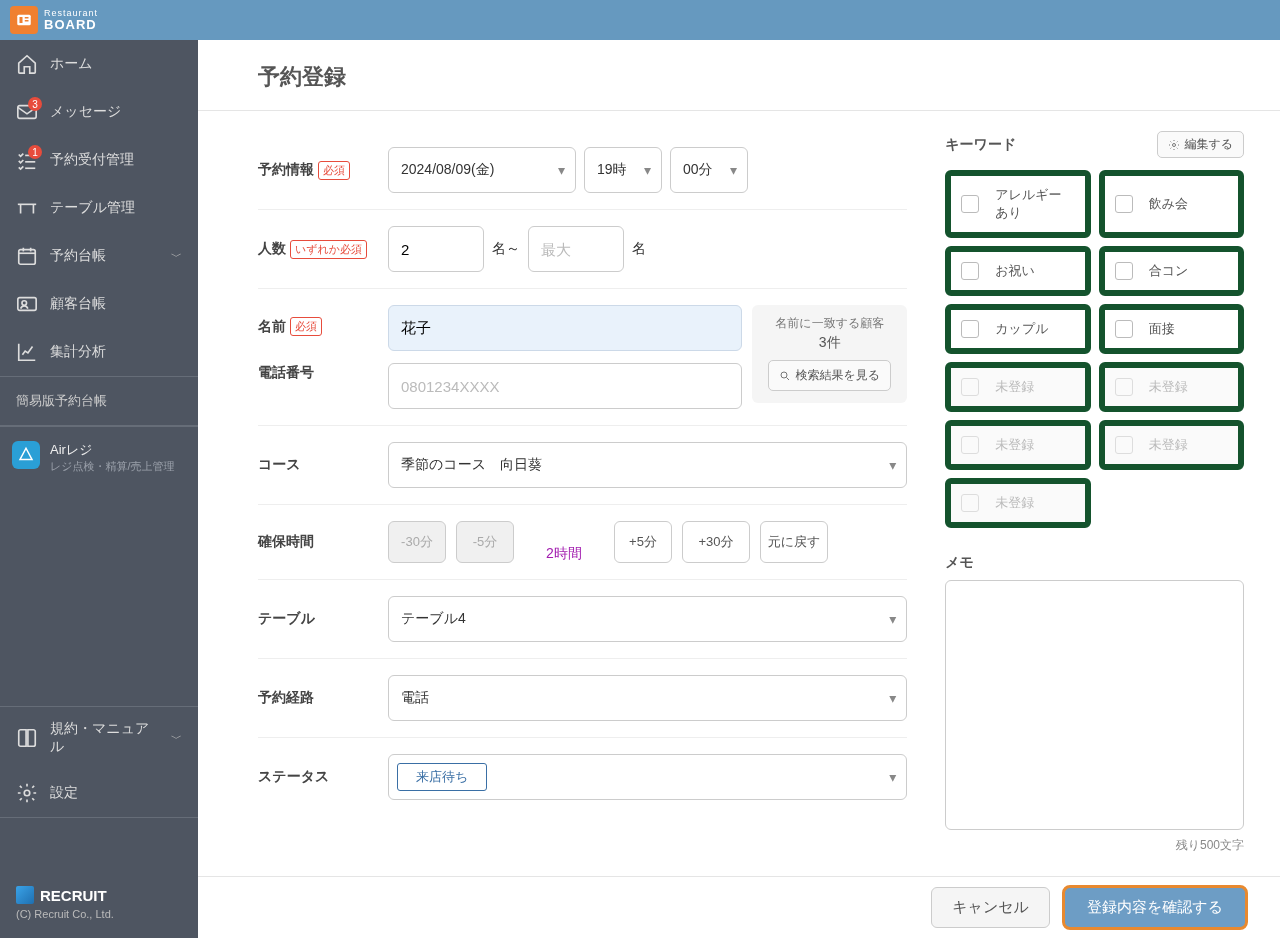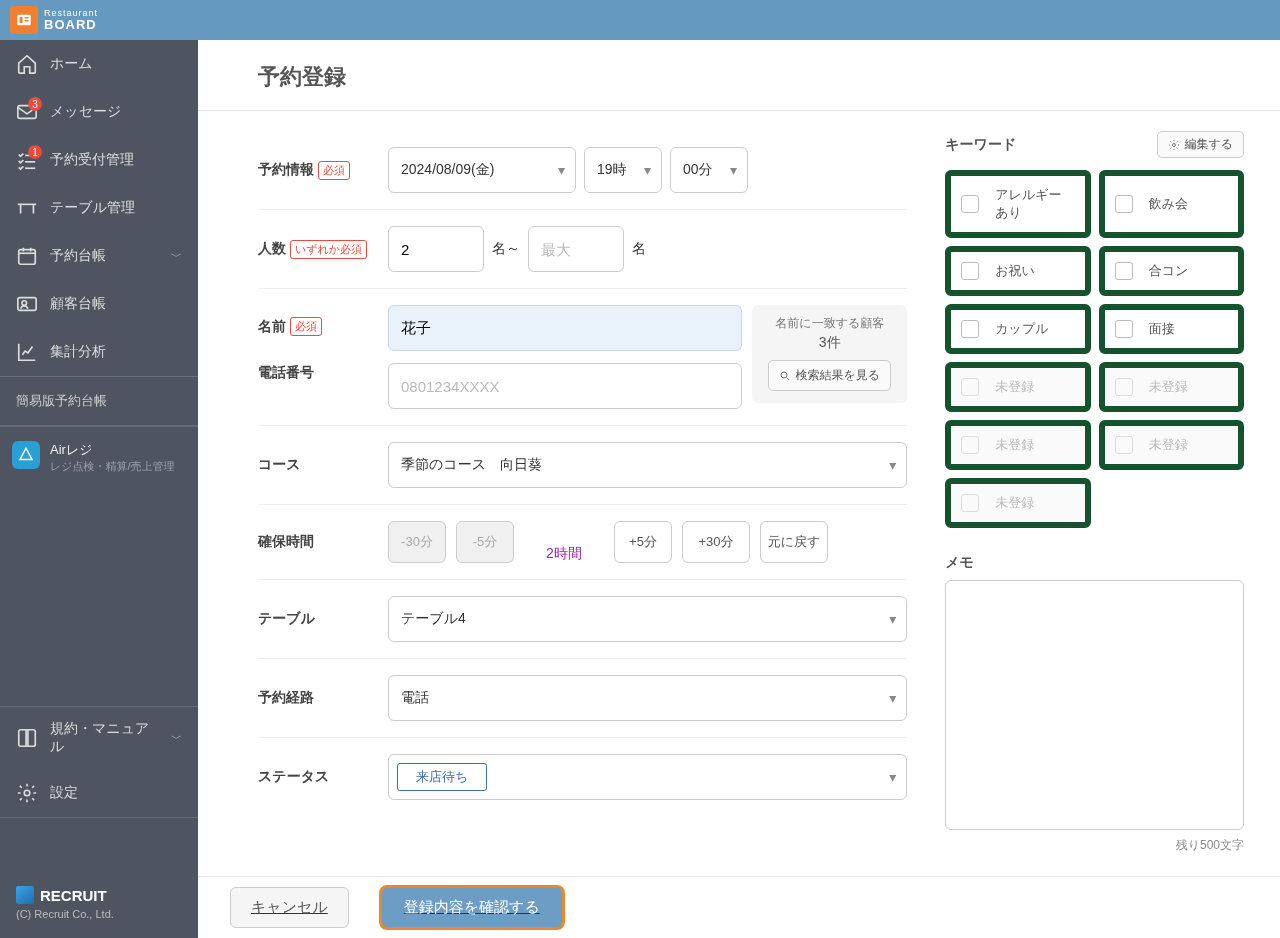--- a/index.html
+++ b/index.html
@@ -79,21 +79,21 @@
   .kw-chip { border:6px solid #14532d; border-radius:6px; padding:10px 10px; display:flex; align-items:center; gap:16px; color:#555; font-size:13px; cursor:pointer; background:#fff; }
   .kw-chip .cb { width:18px; height:18px; border:1.5px solid #bbb; border-radius:3px; flex:none; }
   .kw-chip.empty { color:#bbb; background:#fafafa; cursor:default; }
   .kw-chip.empty .cb { border-color:#ddd; }
 
   .memo-label { font-weight:bold; color:#555; margin-top:26px; margin-bottom:8px; }
   .memo { width:100%; height:250px; border:1px solid #ccc; border-radius:6px; resize:none; padding:8px; font-family:inherit; }
   .memo-hint { text-align:right; font-size:12px; color:#888; margin-top:4px; }
 
   
-  .footer { position:absolute; bottom:0; left:198px; width:1082px; height:62px; border-top:1px solid #e5e5e5; display:flex; align-items:center; padding:0 32px; gap:30px; background:#fff;text-decoration:underline; }
+  .footer { position:absolute; bottom:0; left:198px; width:1082px; height:62px; border-top:1px solid #e5e5e5; display:flex; justify-content:flex-end; align-items:center; padding:0 32px; gap:12px; background:#fff; }
   .btn-cancel { border:1px solid #ccc; background:#f5f5f5; border-radius:6px; padding:10px 20px; font-size:15px; color:#555; cursor:pointer; }
   .btn-confirm { background:#6d9dc5; color:#fff; border:3px solid #e8892f; border-radius:8px; padding:10px 22px; font-size:15px; cursor:pointer; }
 
   svg { display:block; }
 </style>
 </head>
 <body>
 
 <div class="topbar">
   <div class="logo">

